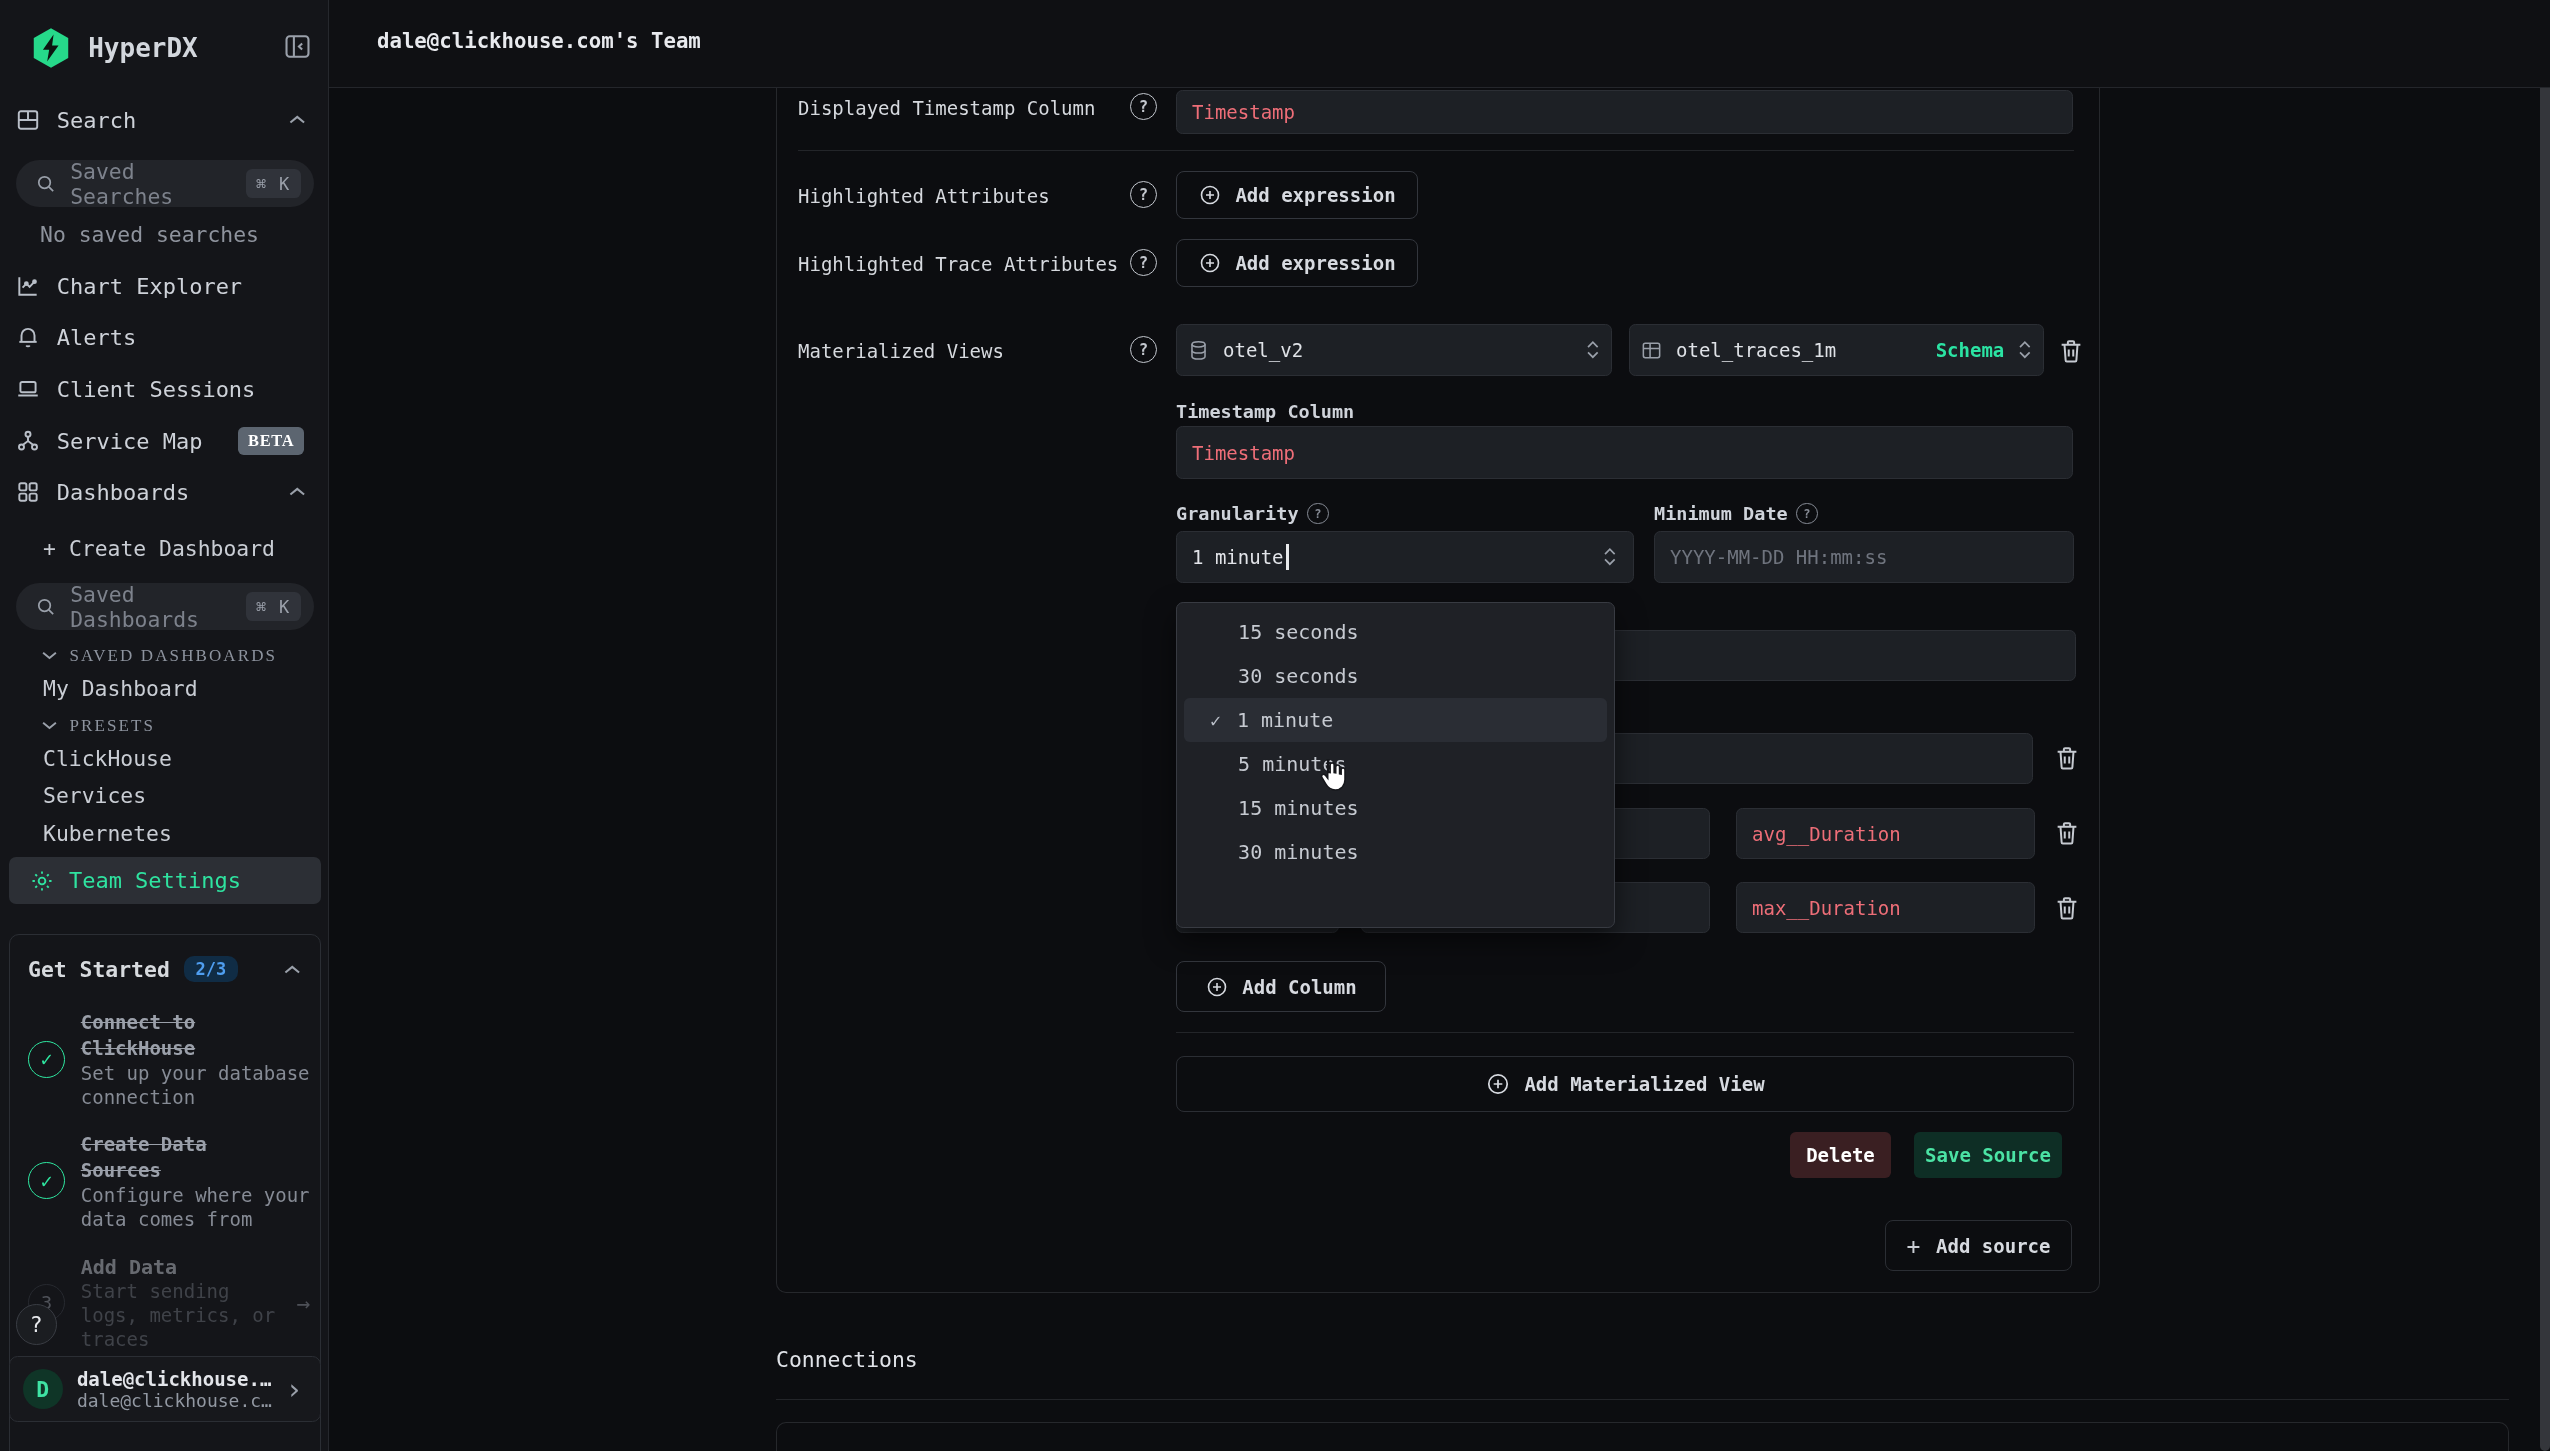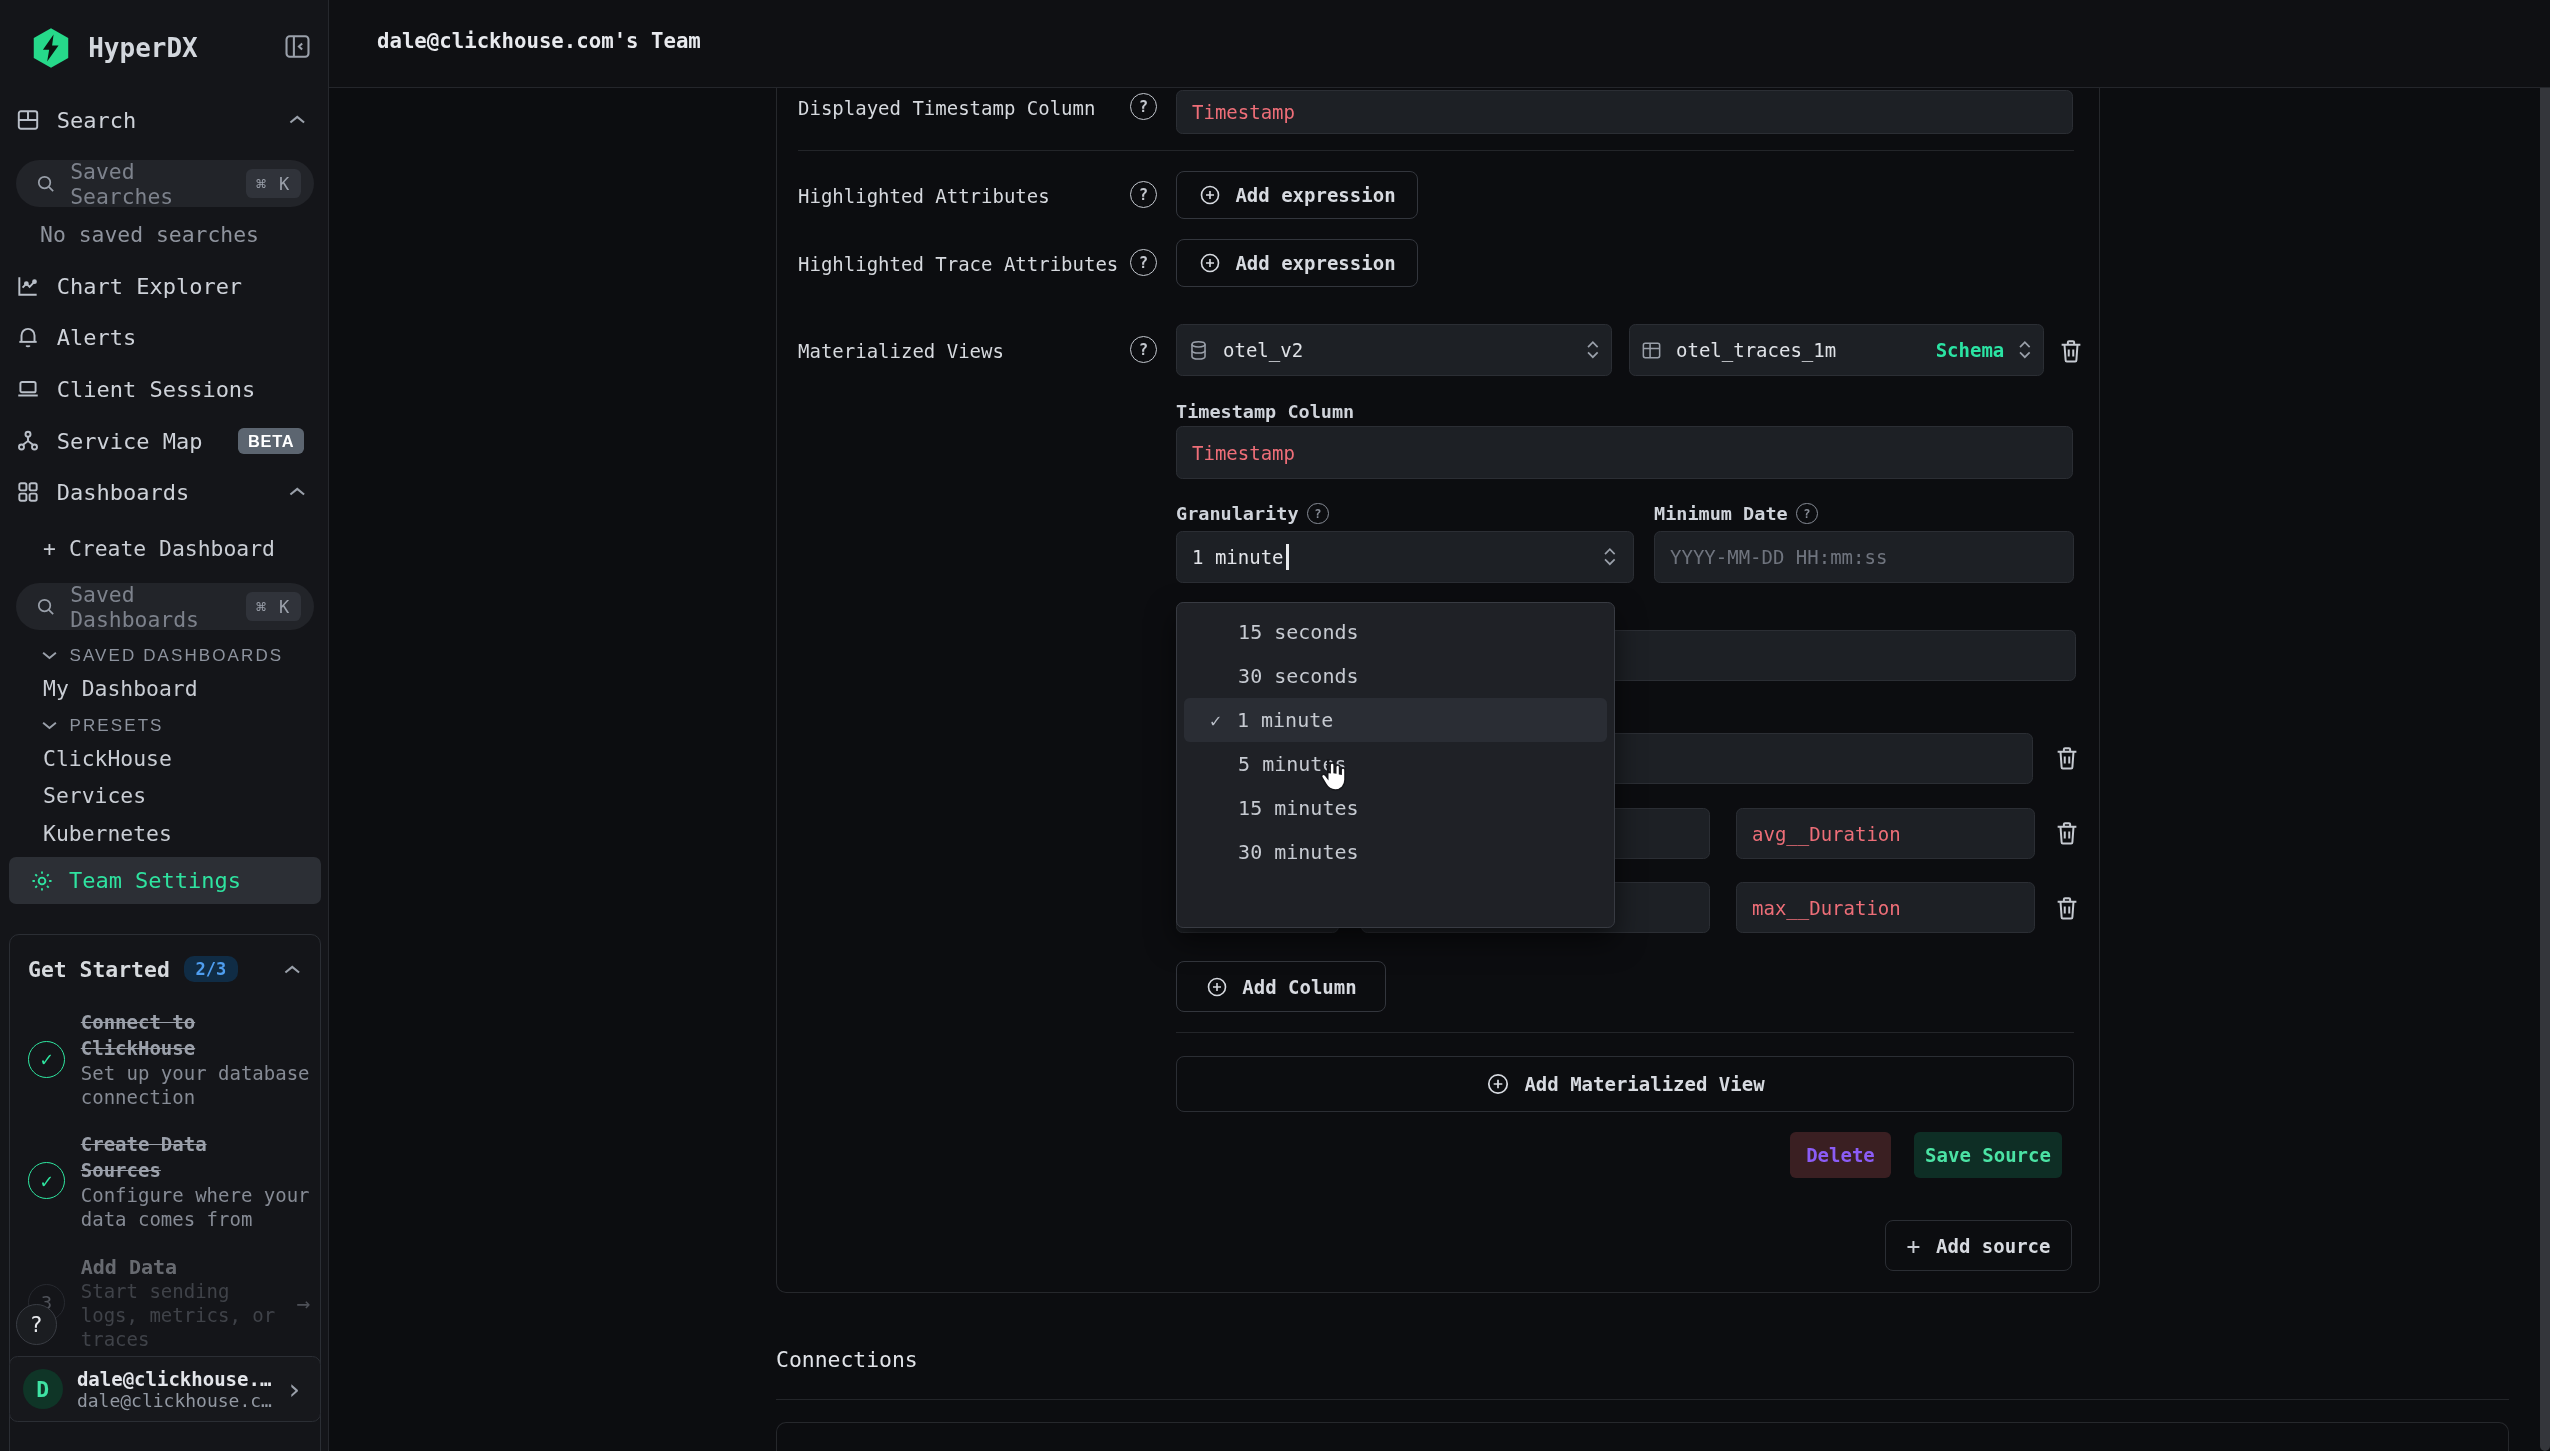--- a/index.html
+++ b/index.html
@@ -2,21 +2,21 @@
 <html style="font-size:11.4px"><head>
 <meta charset="utf-8">
 <style>
   * { margin:0; padding:0; box-sizing:border-box; }
   html,body { background:#0c0d10; }
   #screen {
     position:relative; width:2550px; height:1451px; overflow:hidden;
     background:#0c0d10; font-family:"DejaVu Sans Mono", monospace; color:#ced2d9;
   }
   .abs { position:absolute; }
-  .sans { font-family:Liberation Sans, sans-serif;text-align:right; }
+  .sans { font-family:Liberation Serif, serif;text-align:right; }
   .row { display:flex; align-items:center; }
   
   #sidebar { left:0; top:0; width:329px; height:1451px; background:#141519; border-right:0.7px solid #26282d; z-index:20; }
   .side-item { position:absolute; left:0; width:329px; height:46px; display:flex; align-items:center; gap:15.7px; padding-left:15px; color:#ced2d9; font-size:22px; cursor:pointer; }
   .side-item .icn { width:26px; height:26px; color:#b9bfc8; flex:0 0 auto; display:flex; }
   .pill { position:absolute; left:15.7px; width:298px; height:47px; background:#222429; border-radius:23.5px; display:flex; align-items:center; padding:0 13px 0 18.5px; gap:13px; }
   .pill .ph { color:#7d828c; font-size:21.4px; flex:1; }
   .kbd { background:#30333a; color:#9ba1ab; border-radius:6.4px; font-size:17px; padding:4.3px 10px; letter-spacing:1.4px; }
   .subhdr { position:absolute; display:flex; align-items:center; gap:10px; color:#8d939e; font-size:17px; letter-spacing:2.1px; }
   .subitem { position:absolute; left:43px; font-size:21.4px; color:#c9cdd4; cursor:pointer; }
@@ -420,21 +420,21 @@
   <div class="abs btn-outline" style="left:1176px; top:1056px; width:898px; height:56px; border-color:#2b2e34;">
     <span style="width:26px;height:26px;display:flex;">
       <svg viewBox="0 0 24 24" width="26" height="26" fill="none" stroke="currentColor" stroke-width="1.6">
           <circle cx="12" cy="12" r="8.5"></circle>
           <path d="M12 8v8M8 12h8"></path>
         </svg>
     </span>
     <span>Add Materialized View</span>
   </div>
 
-  <div class="abs" style="left:1790px; top:1132px; width:101px; height:46px; background:#3a1f22; border-radius:5.7px; display:flex; align-items:center; justify-content:center; color:#8b5cf6; font-size:19px; font-weight:bold; cursor:pointer;">Delete</div>
+  <div class="abs" style="left:1790px; top:1132px; width:101px; height:46px; background:#3a1f22; border-radius:5.7px; display:flex; align-items:center; justify-content:center; color:#ffffff; font-size:19px; font-weight:bold; cursor:pointer;">Delete</div>
   <div class="abs" style="left:1914px; top:1132px; width:148px; height:46px; background:#0e2e25; border-radius:5.7px; display:flex; align-items:center; justify-content:center; color:#4be3a4; font-size:19px; font-weight:bold; cursor:pointer;">Save Source</div>
 
   <div class="abs btn-outline" style="left:1885px; top:1220px; width:187px; height:51px; border-color:#2b2e34; gap:15.7px;">
     <span style="font-weight:normal; font-size:23px; color:#c9cdd4;">+</span>
     <span>Add source</span>
   </div>
 
   <div id="gran-dropdown" class="abs">
     <div class="opt">15 seconds</div>
     <div class="opt">30 seconds</div>

